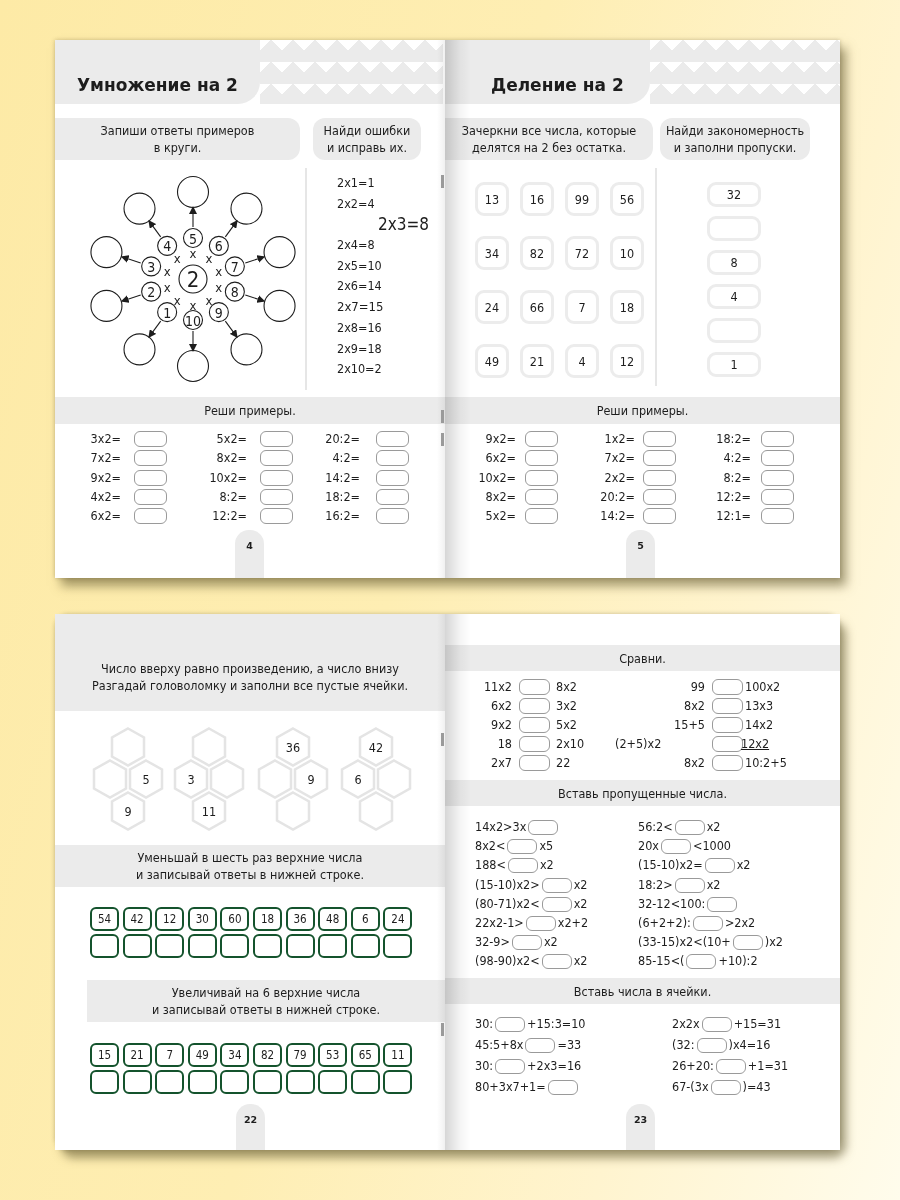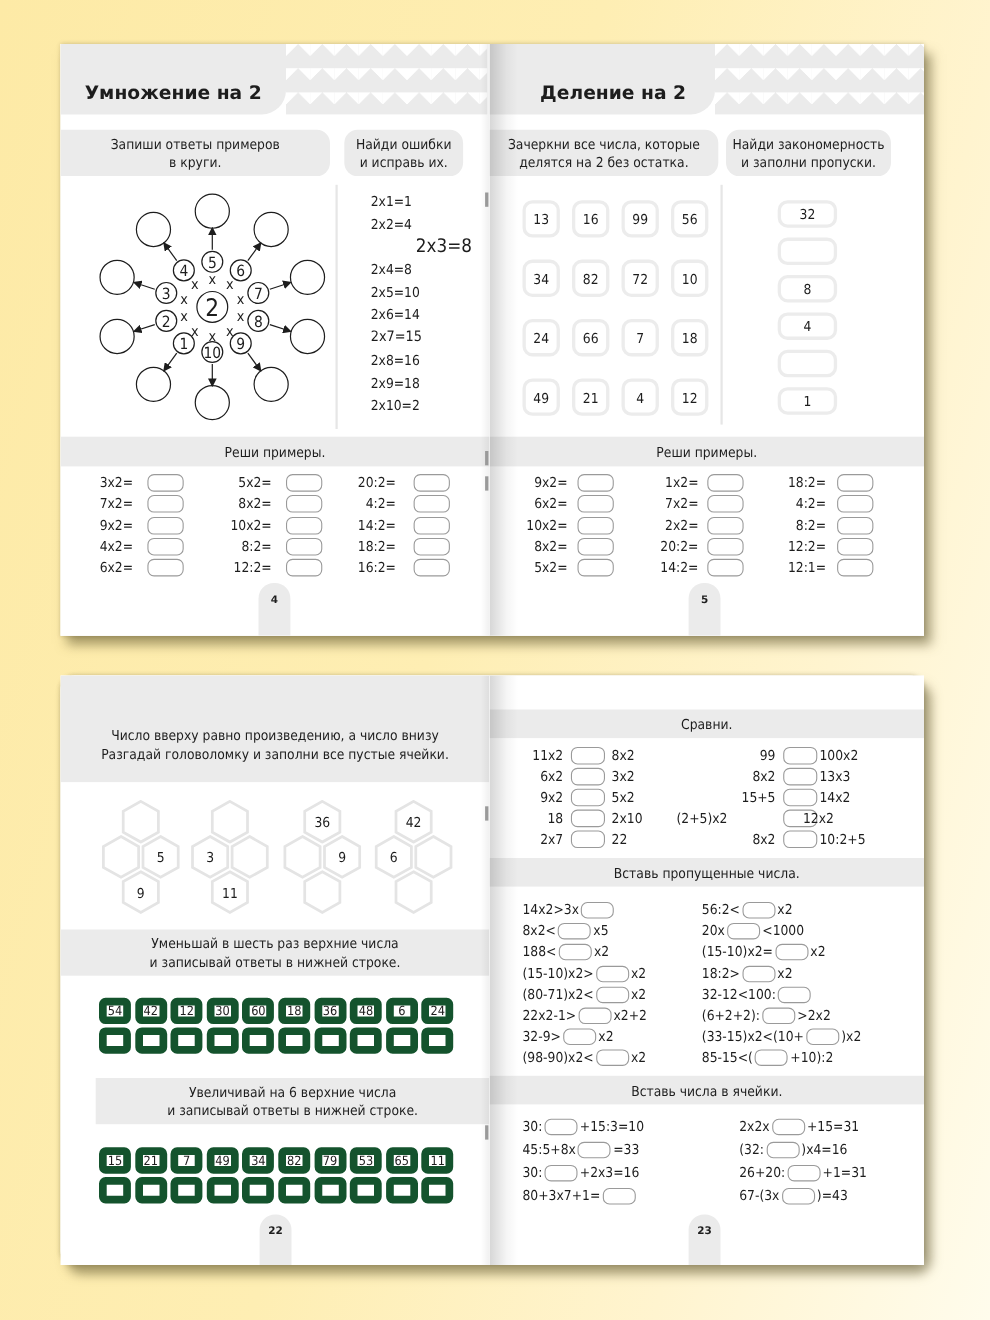--- a/index.html
+++ b/index.html
@@ -71,21 +71,21 @@
   }
   .nbox {
     position: absolute; width: 34px; height: 34px; border: 3px solid #ececec;
     border-radius: 9px; font-size: 12.5px; display: flex; align-items: center; justify-content: center;
   }
   .seqbox {
     position: absolute; width: 54px; height: 25px; border: 3px solid #ececec;
     border-radius: 9px; font-size: 12.5px; display: flex; align-items: center; justify-content: center;
   }
   .rowcell {
-    position: absolute; width: 29px; height: 24px; border: 7px solid #14532d;
+    position: absolute; width: 29px; height: 24px; border: 2px solid #14532d;
     border-radius: 6px; font-size: 11.5px; display: flex; align-items: center; justify-content: center;
   }
   .hex { position: absolute; width: 36px; height: 40px; }
   .hex svg { position: absolute; left: 0; top: 0; }
   .hex span { position: absolute; left: 0; top: 0; width: 36px; height: 40px; display: flex; align-items: center; justify-content: center; font-size: 12.5px; }
   .inl {
     display: inline-block; height: 15px; border: 1px solid #9a9a9a; border-radius: 6px;
     vertical-align: middle; background: #fff;
   }
   .binding-mark { position: absolute; width: 3px; height: 13px; background: #9a9a9a; }
@@ -502,21 +502,21 @@
         <div class="box abs" style="left: 267px; top: 65px; width: 31px; height: 16px;"></div>
         <div class="ex" style="left: 300px; top: 65px;">100x2</div>
         <div class="ex" style="left: 170px; width: 90px; text-align: right; top: 84px;">8x2</div>
         <div class="box abs" style="left: 267px; top: 84px; width: 31px; height: 16px;"></div>
         <div class="ex" style="left: 300px; top: 84px;">13x3</div>
         <div class="ex" style="left: 170px; width: 90px; text-align: right; top: 103px;">15+5</div>
         <div class="box abs" style="left: 267px; top: 103px; width: 31px; height: 16px;"></div>
         <div class="ex" style="left: 300px; top: 103px;">14x2</div>
         <div class="ex" style="left: 170px; width: 90px; text-align: left; top: 122px;">(2+5)x2</div>
         <div class="box abs" style="left: 267px; top: 122px; width: 31px; height: 16px;"></div>
-        <div class="ex" style="left: 285px; top: 122px;">12x2</div>
+        <div class="ex" style="left: 296px; top: 122px; text-decoration: underline;">12x2</div>
         <div class="ex" style="left: 170px; width: 90px; text-align: right; top: 141px;">8x2</div>
         <div class="box abs" style="left: 267px; top: 141px; width: 31px; height: 16px;"></div>
         <div class="ex" style="left: 300px; top: 141px;">10:2+5</div>
       </div>
 
     <div class="band" style="top:166px;height:26px;">
       <div>Вставь пропущенные числа.</div>
     </div>
     <div id="missing">
         <div class="ex" style="left: 30px; top: 205px;"><span>14x2&gt;3x</span><span class="inl" style="width: 30px; margin: 0px 2px;"></span><span></span></div>

